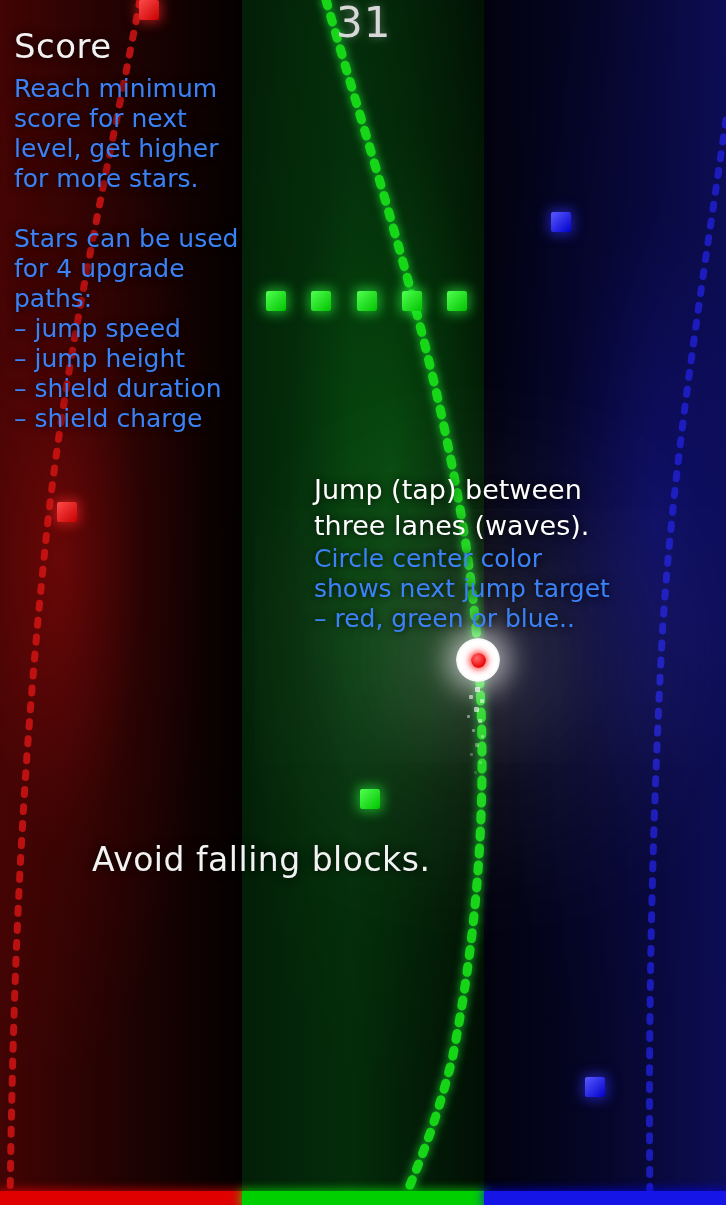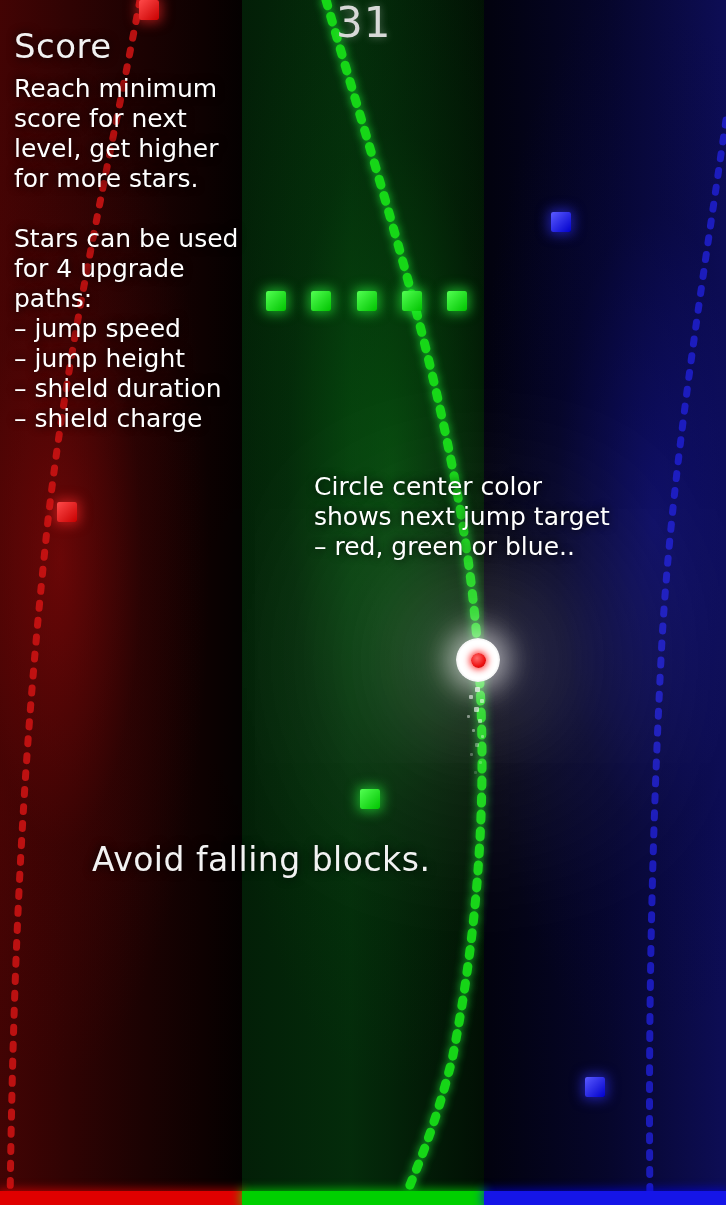--- a/index.html
+++ b/index.html
@@ -118,21 +118,21 @@
   .overlay { position: absolute; color: #ffffff; }
   .ov-title {
     font-size: 34px;
     letter-spacing: 0.5px;
     color: #f2f2f2;
     text-shadow: 0 0 10px rgba(0,0,0,0.9);
   }
   .ov-body {
     font-size: 25px;
     line-height: 30px;
-    color: #ffffff;
+    color: #3b82f6;
     text-shadow: 0 0 8px rgba(0,0,0,0.95);
     white-space: pre-line;
   }
 
   #ov-score { left: 14px; top: 26px; width: 310px; }
   #ov-score .ov-title { position: static; margin-bottom: 8px; }
 
   #ov-jump { left: 314px; top: 472px; width: 400px; }
   #ov-jump .ov-lead {
     font-size: 27px; line-height: 36px;
@@ -217,20 +217,22 @@
 Stars can be used
 for 4 upgrade
 paths:
 – jump speed
 – jump height
 – shield duration
 – shield charge</div>
   </div>
 
   <div class="overlay" id="ov-jump">
+    <div class="ov-lead">Jump (tap) between
+three lanes (waves).</div>
     <div class="ov-body">Circle center color
 shows next jump target
 – red, green or blue..</div>
   </div>
 
   <div class="overlay" id="ov-avoid">
     <div class="ov-title">Avoid falling blocks.</div>
   </div>
 
   <div id="bottom-bar">

